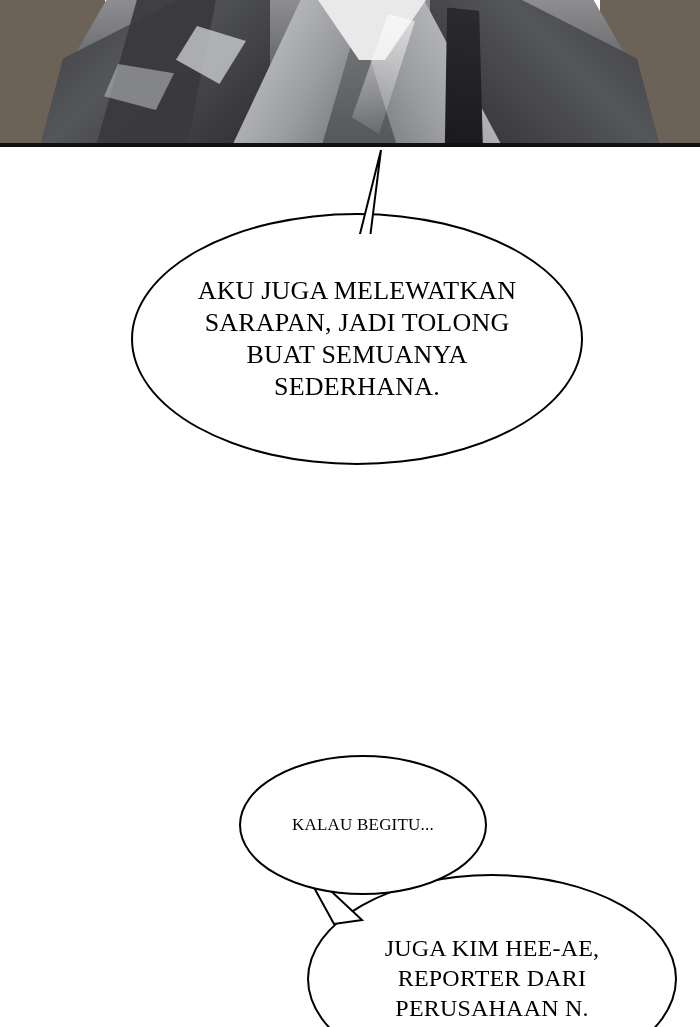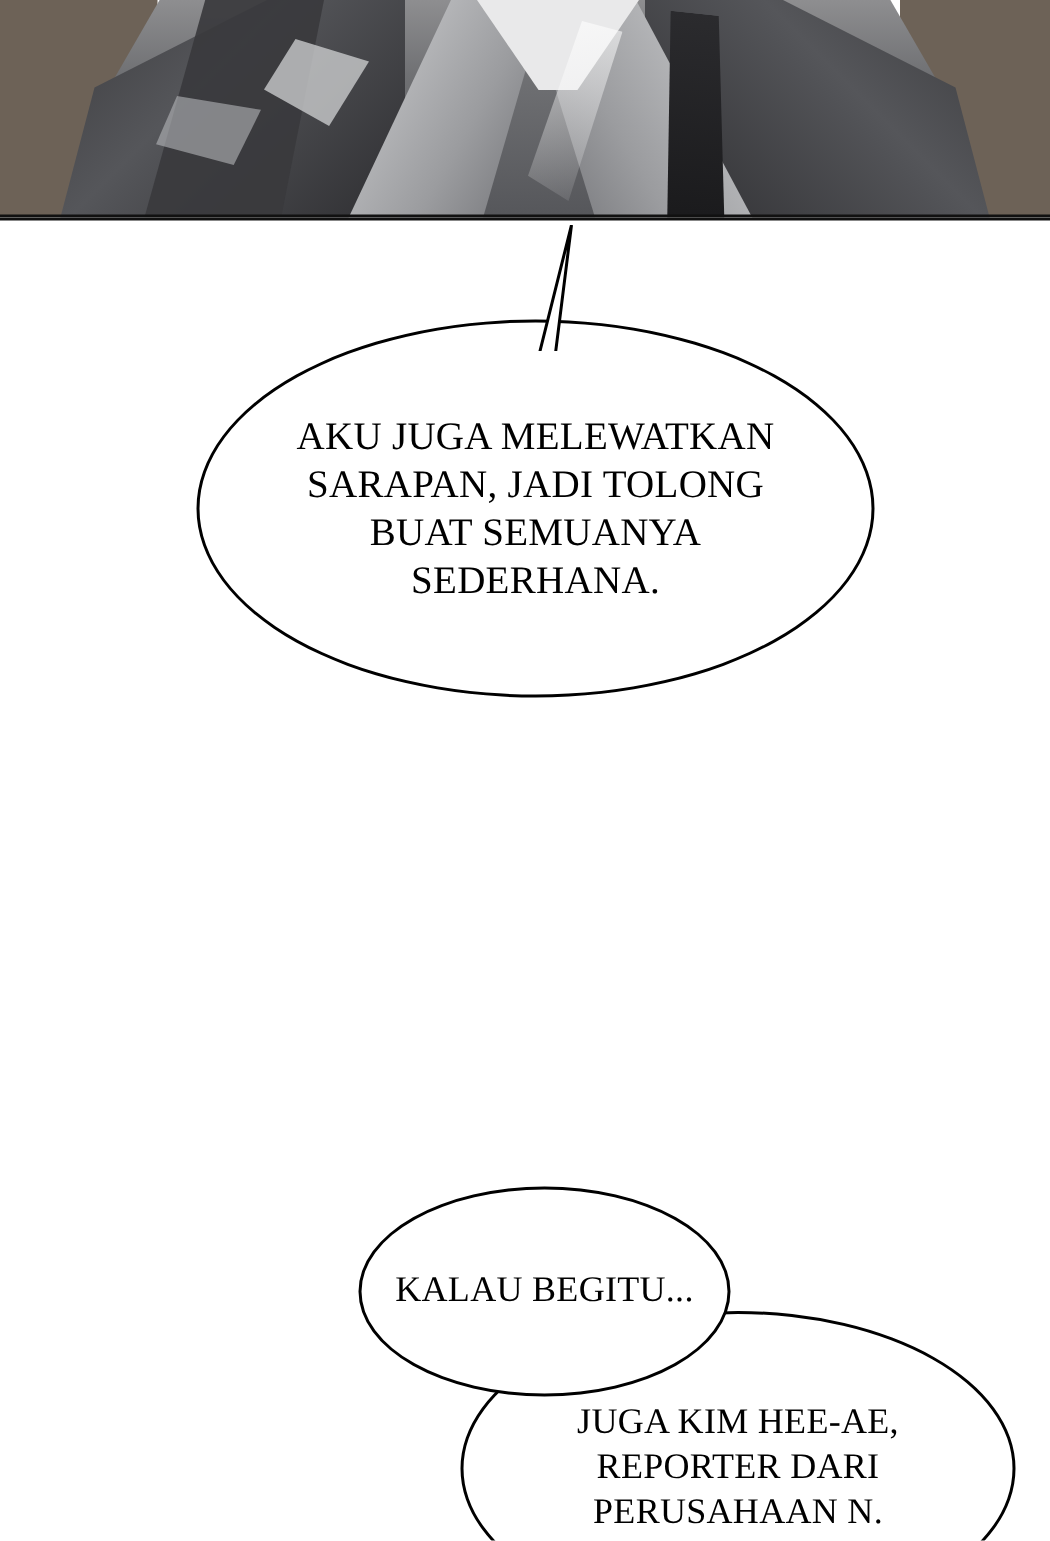--- a/index.html
+++ b/index.html
@@ -188,24 +188,24 @@
     position: absolute;
     left: 349px;
     top: 150px;
     width: 40px;
     height: 96px;
     z-index: 3;
   }
 
   #bubble-2 {
     left: 239px;
-    top: 791px;
+    top: 755px;
     width: 248px;
     height: 140px;
-    font-size: 24px;
+    font-size: 17px;
     z-index: 4;
   }
   #bubble-2 .txt { padding: 0 14px; }
 
   .tail-2 {
     position: absolute;
     left: 296px;
     top: 862px;
     width: 72px;
     height: 70px;

